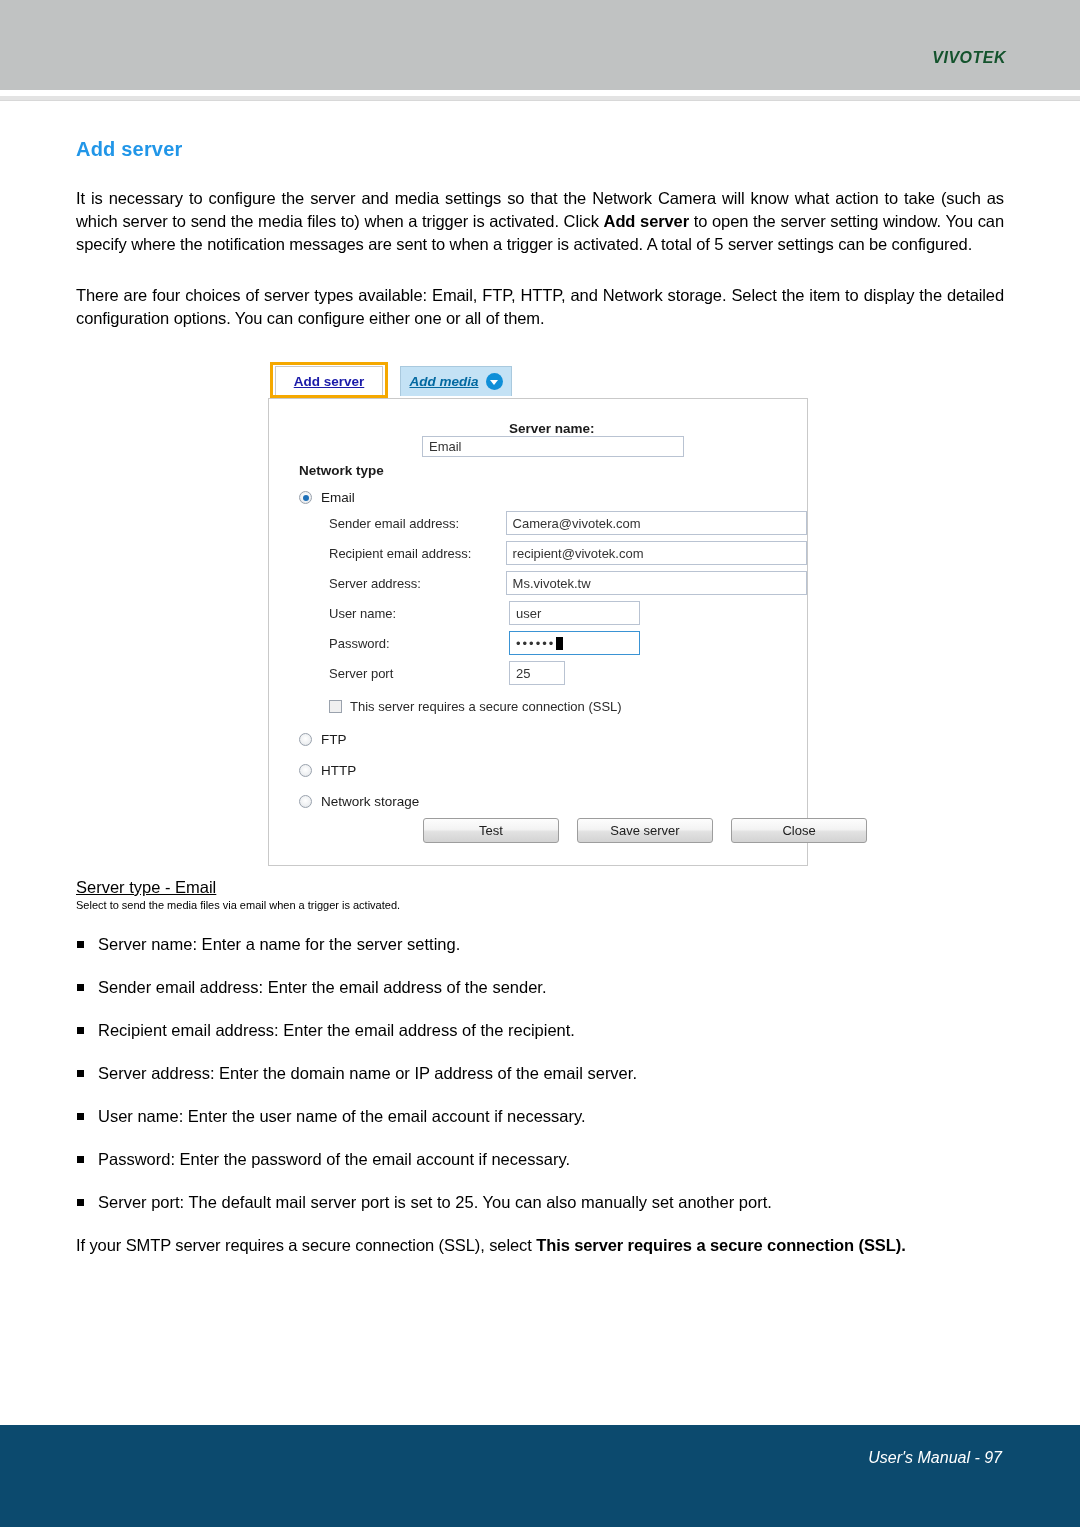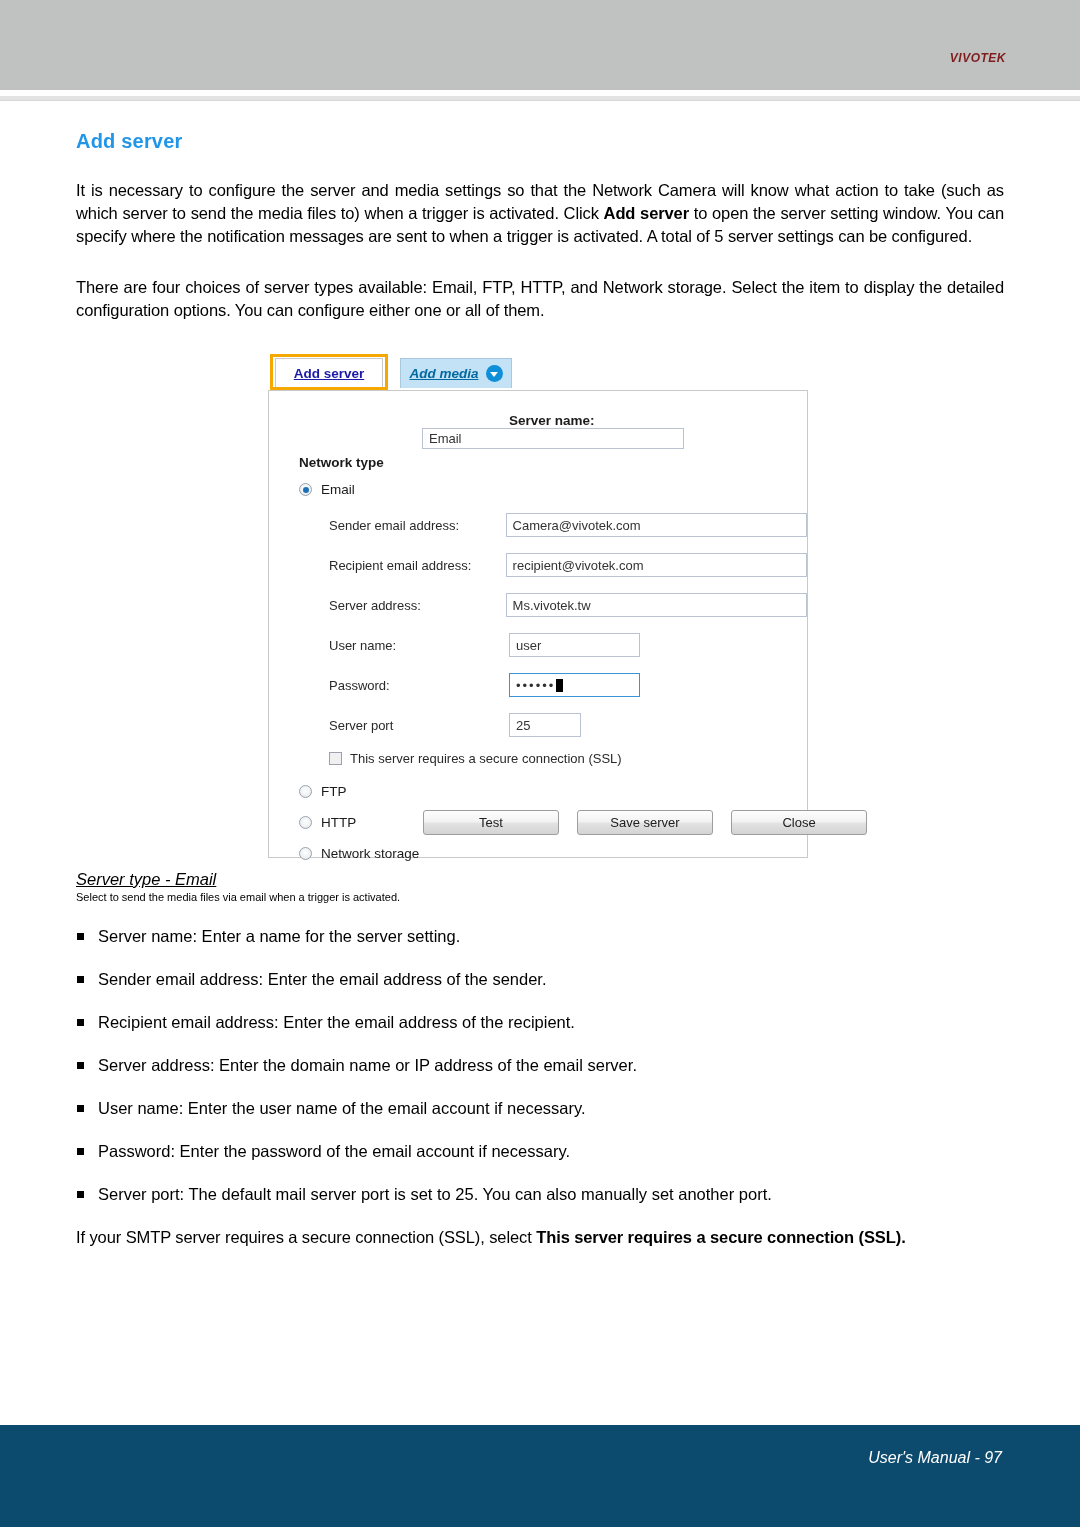--- a/index.html
+++ b/index.html
@@ -22,24 +22,24 @@
     top: 0; left: 0;
     width: 1080px;
     height: 90px;
     background: #c0c2c2;
   }
   .brand {
     position: absolute;
     right: 74px;
     top: 58px;
     transform: translateY(-50%);
-    color: #7f1d1d;
+    color: #14532d;
     font-style: italic;
     font-weight: bold;
-    font-size: 12px;
+    font-size: 16px;
     letter-spacing: 0.5px;
     font-family: "Liberation Sans", sans-serif;
   }
   .header-rule {
     position: absolute;
     top: 96px; left: 0;
     width: 1080px;
     height: 4px;
     background: #e3e3e3;
   }
@@ -66,21 +66,21 @@
     top: 24px;
     color: #ffffff;
     font-style: italic;
     font-size: 16px;
   }
 
   
   .content {
     position: absolute;
     left: 76px;
-    top: 108px;
+    top: 116px;
     width: 928px;
   }
   h1.section-title {
     margin: 22px 0 0 0;
     font-size: 20px;
     font-weight: bold;
     color: #2196e8;
     letter-spacing: 0.2px;
   }
   p.body-text {
@@ -240,26 +240,26 @@
     width: 6px; height: 6px;
     border-radius: 50%;
     background: #1d6fb8;
   }
   .radio-label { font-size: 13.5px; color: #1b1b1b; }
 
   .sub-field {
     display: flex;
     align-items: center;
     margin-left: 60px;
-    margin-top: 16px;
+    margin-top: 6px;
   }
   .sub-field .lbl { width: 180px; }
   .inp-long { width: 307px; }
   .inp-med  { width: 131px; }
-  .inp-short{ width: 72px; }
+  .inp-short{ width: 56px; }
   .inp-focus {
     border: 1.5px solid #3a93d4;
   }
   .dots {
     letter-spacing: 2px;
     font-size: 13px;
     line-height: 1;
   }
   .caret {
     display: inline-block;
@@ -305,21 +305,20 @@
     align-items: center;
     justify-content: center;
     font-family: "Liberation Sans", sans-serif;
   }
 
   
   .subhead {
     margin: 0;
     font-size: 16.5px;
     text-decoration: underline;
-    font-style: italic;
   }
   .subline {
     margin: 2px 0 4px 0;
     font-size: 11px;
   }
   ul.bullets {
     list-style: none;
     margin: 22px 0 0 0;
     padding: 0;
   }

